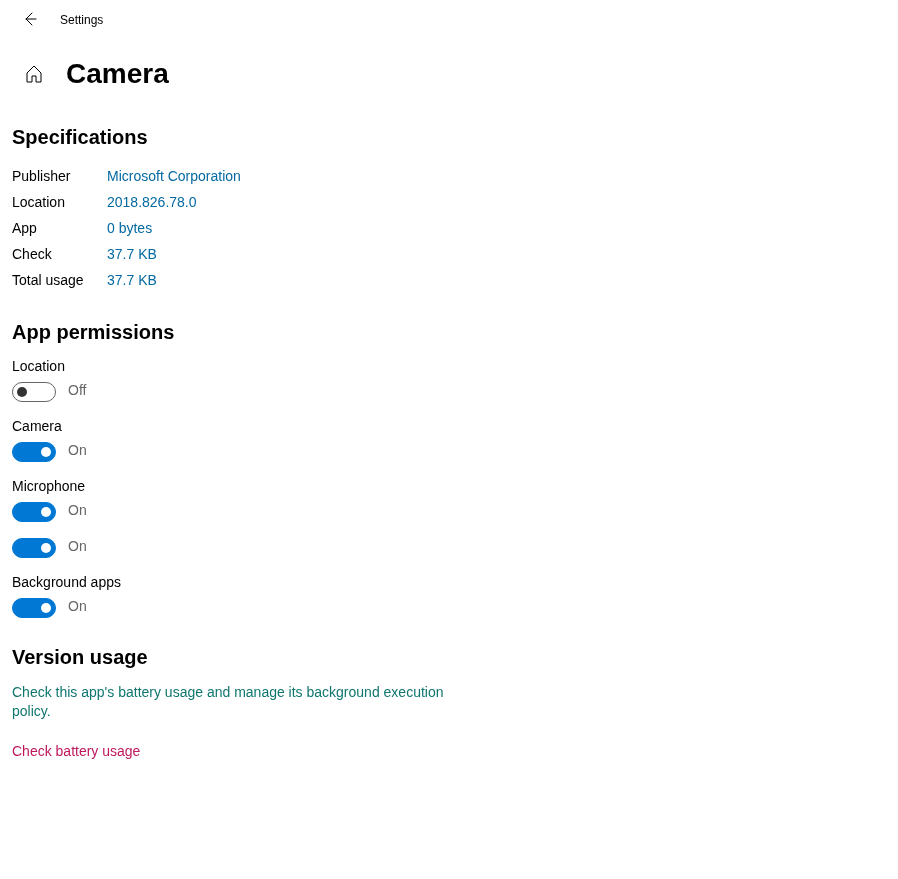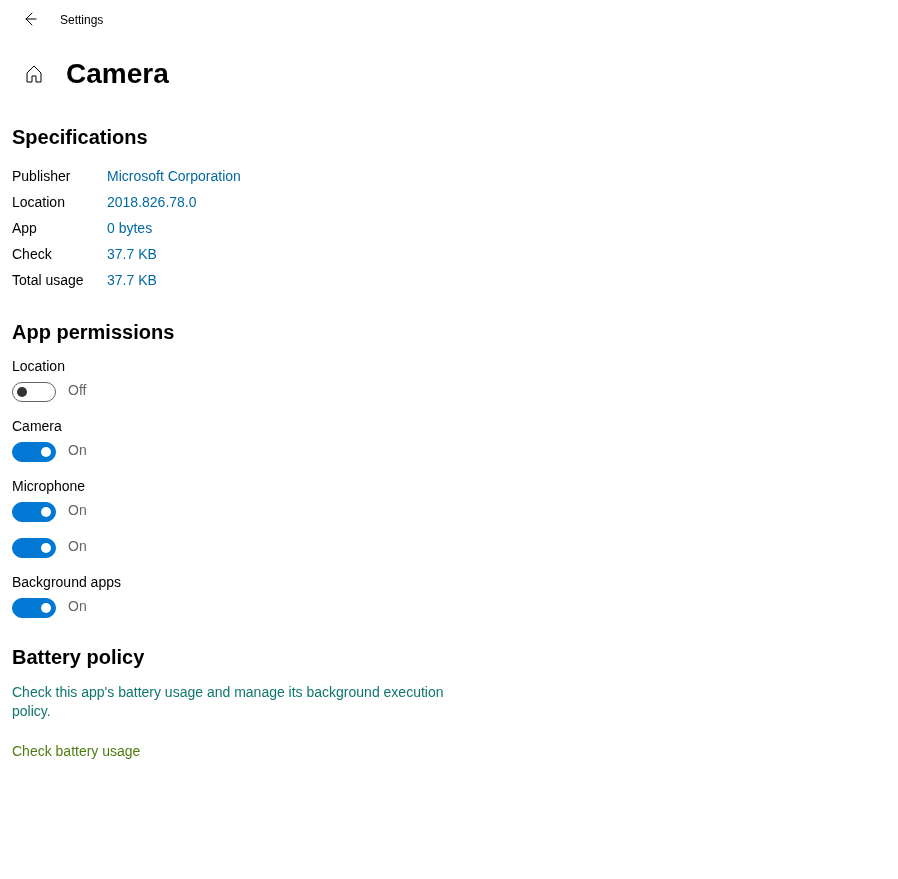--- a/index.html
+++ b/index.html
@@ -127,21 +127,21 @@
       color: #666666;
     }
     .battery-desc {
       font-size: 14px;
       color: #0f766e;
       max-width: 440px;
       line-height: 1.35;
       margin-bottom: 22px;
     }
     .link {
-      color: #4d7c0f;
+      color: #be185d;
       text-decoration: none;
       font-size: 14px;
       cursor: pointer;
     }
   </style>
 </head>
 <body>
 
 <div class="header-bar">
   <button class="back-button">
@@ -234,17 +234,17 @@
   <div class="permission-item">
     <div class="permission-label">Background apps</div>
     <div class="toggle-row">
       <div class="toggle toggle-on">
           <div class="toggle-thumb"></div>
         </div>
       <span class="toggle-state">On</span>
     </div>
   </div>
 
-  <h2 class="section-heading">Battery policy</h2>
+  <h2 class="section-heading">Version usage</h2>
   <p class="battery-desc">Check this app's battery usage and manage its background execution policy.</p>
   <a class="link">Check battery usage</a>
 
 </div>
 
 </body></html>

